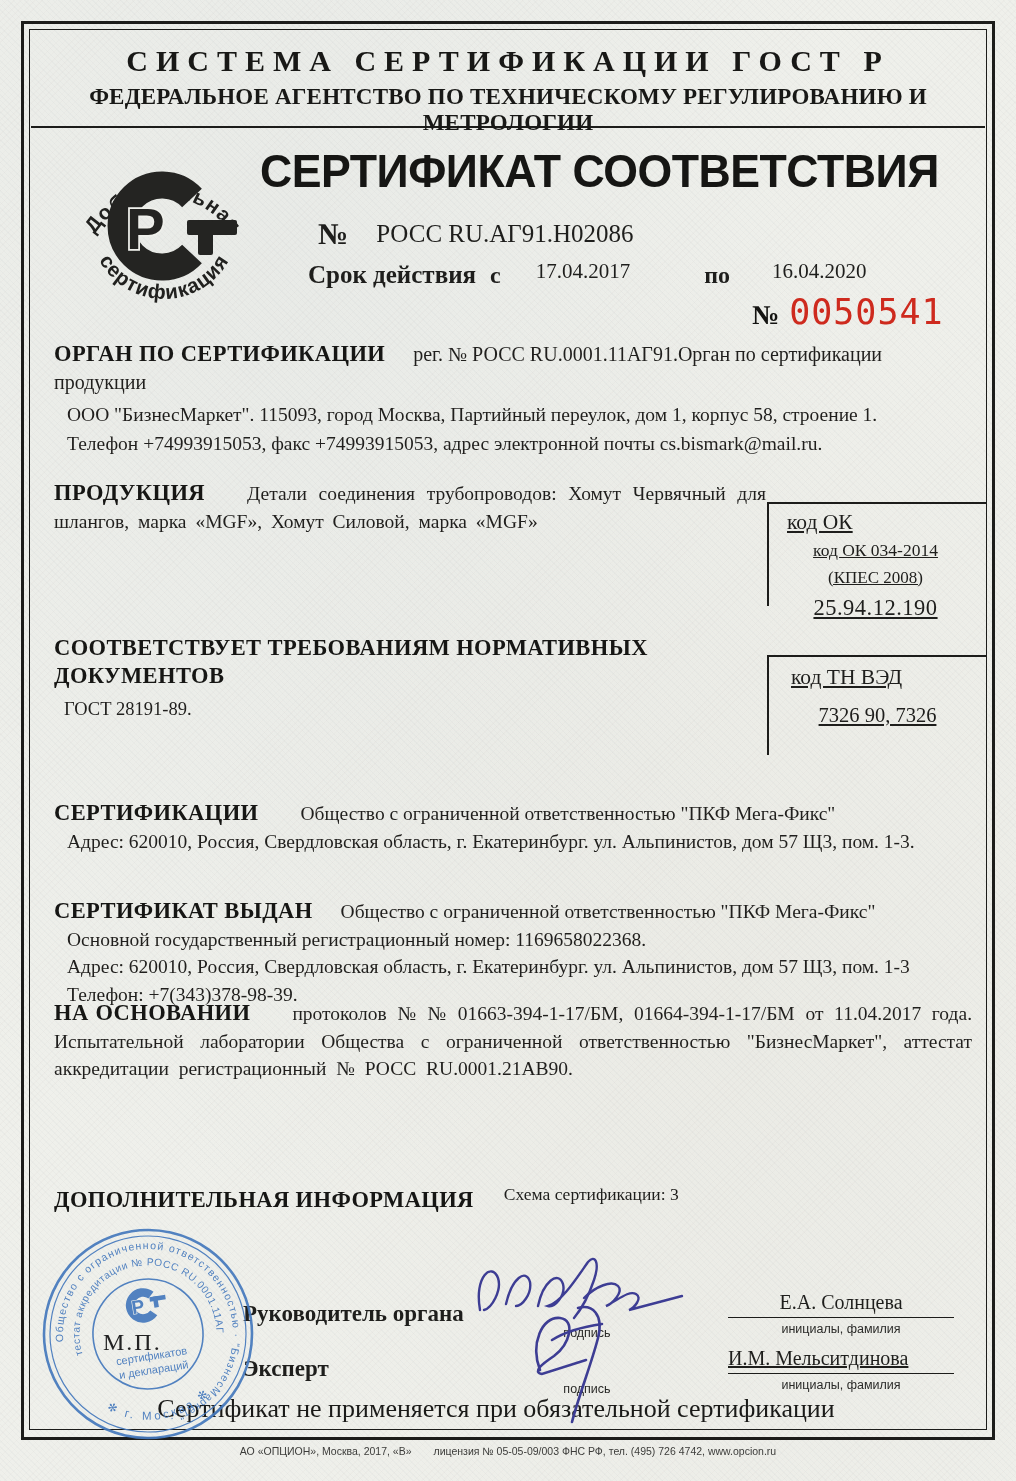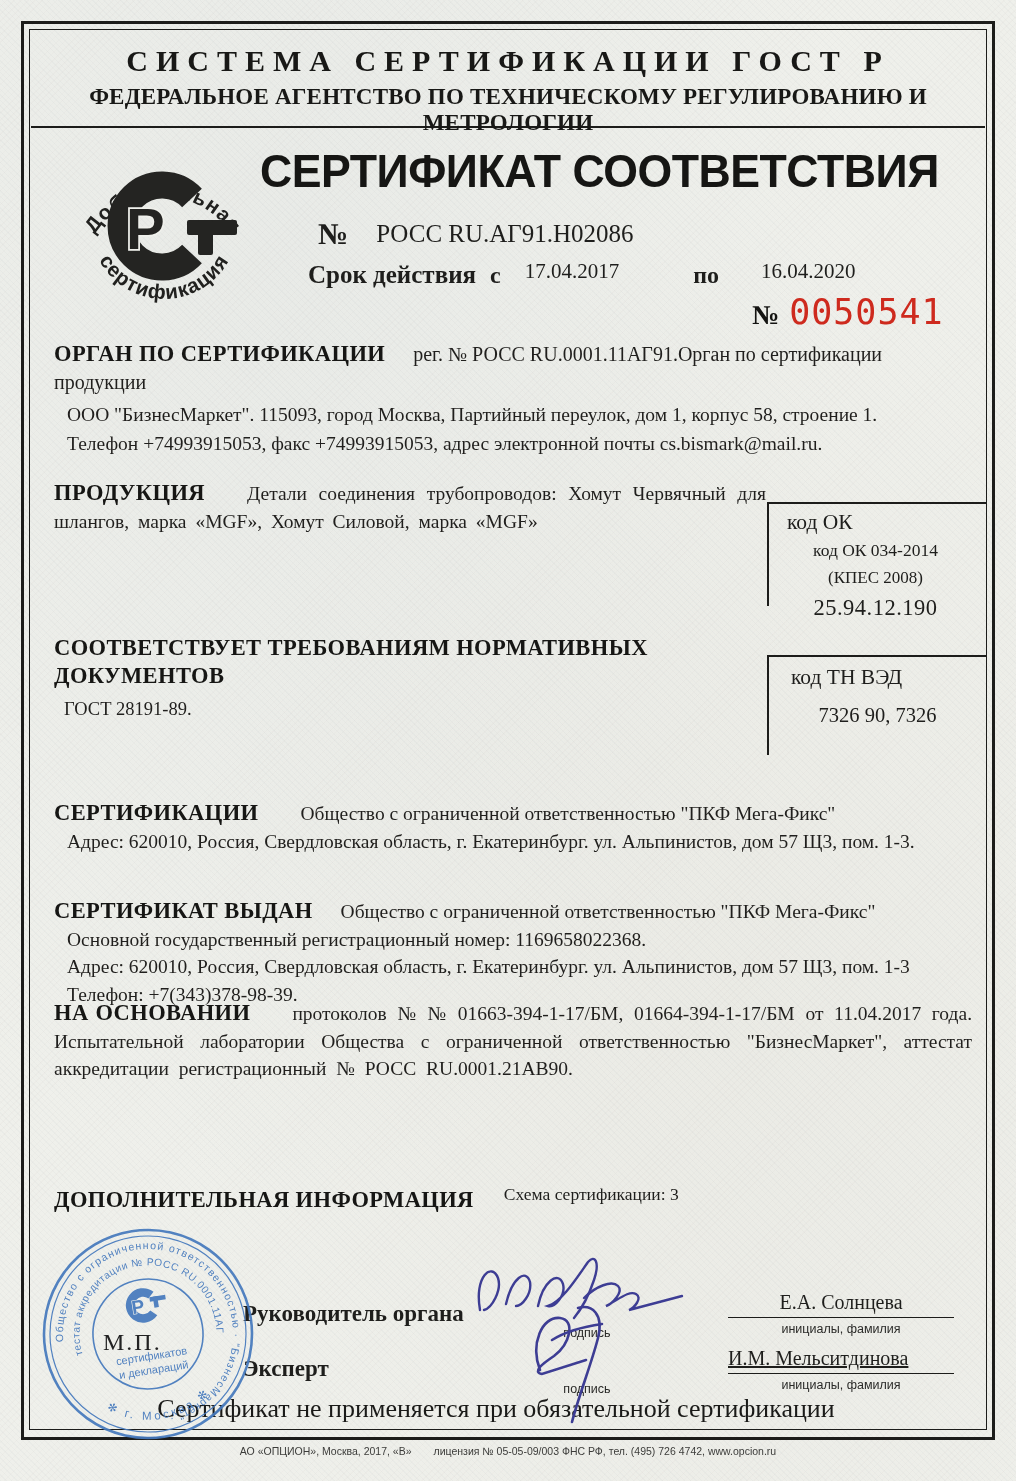--- a/index.html
+++ b/index.html
@@ -30,21 +30,21 @@
 
   .cert-title { left:260px; top:147px; font:800 47px/1 "Liberation Sans", sans-serif; letter-spacing:-0.5px; transform:scaleX(.95); transform-origin:left; color:#161614; }
 
   .cert-no-row { left:318px; top:219px; }
   .cert-no-label { font:700 30px/1 "Liberation Serif", serif; margin-right:28px; }
   .cert-no-value { font:400 25px/1 "Liberation Serif", serif; position:relative; top:-2px; }
 
   .validity-row { left:308px; top:262px; }
   .validity-label { font:700 25px/1 "Liberation Serif", serif; }
   .validity-c { font:700 24px/1 "Liberation Serif", serif; margin-left:14px; }
-  .validity-date1 { font:400 21px/1 "Liberation Serif", serif; position:relative; top:-5px; margin-left:24px; }
+  .validity-date1 { font:400 21px/1 "Liberation Serif", serif; position:relative; top:-5px; margin-left:35px; }
   .validity-po { font:700 24px/1 "Liberation Serif", serif; margin-left:74px; }
   .validity-date2 { font:400 21px/1 "Liberation Serif", serif; position:relative; top:-5px; margin-left:42px; }
 
   .blank-no { left:752px; top:295px; }
   .blank-no-label { font:700 27px/1 "Liberation Serif", serif; color:#141412; margin-right:10px; }
   .blank-no-value { font:400 35px/1 "DejaVu Sans Mono", monospace; letter-spacing:1px; color:#ce2a1e; }
 
   .sec-h { font:700 22.5px/1.25 "Liberation Serif", serif; letter-spacing:.4px; color:#161614; }
   .bt  { font:400 19.5px/1.42 "Liberation Serif", serif; color:#201f1d; }
   .hsp { display:inline-block; width:42px; }
@@ -53,21 +53,21 @@
   .indent { padding-left:13px; }
 
   .sec-org { left:54px; top:340px; width:918px; }
   .sec-org .lines { margin-top:3px; }
   .sec-org .lines div { line-height:29px; }
 
   .sec-product { left:54px; top:479px; width:712px; }
   .sec-product .ptext { word-spacing:4px; }
   .sec-product .serial { margin-top:2px; }
 
-  .code-box { border-top:2.2px solid #1c1c1a; border-left:2px solid #1c1c1a; }
+  .code-box { border-top:2.2px solid #1c1c1a; border-left:2px solid #1c1c1a;text-decoration:underline; }
   .ok-box { left:767px; top:502px; width:219px; height:104px; padding:6px 4px 0 0; }
   .ok-box .box-title { font:400 21.5px/1.2 "Liberation Serif", serif; padding-left:18px; }
   .ok-box .c { text-align:center; }
   .ok-line1 { font:400 17.5px/1.3 "Liberation Serif", serif; margin-top:3px; }
   .ok-line2 { font:400 17px/1.3 "Liberation Serif", serif; margin-top:5px; }
   .ok-value { font:400 22.5px/1.2 "Liberation Serif", serif; margin-top:5px; letter-spacing:.5px; }
 
   .sec-conform { left:54px; top:634px; width:700px; }
   .sec-conform .gost { margin-top:6px; padding-left:10px; font-size:18.5px; }
 

